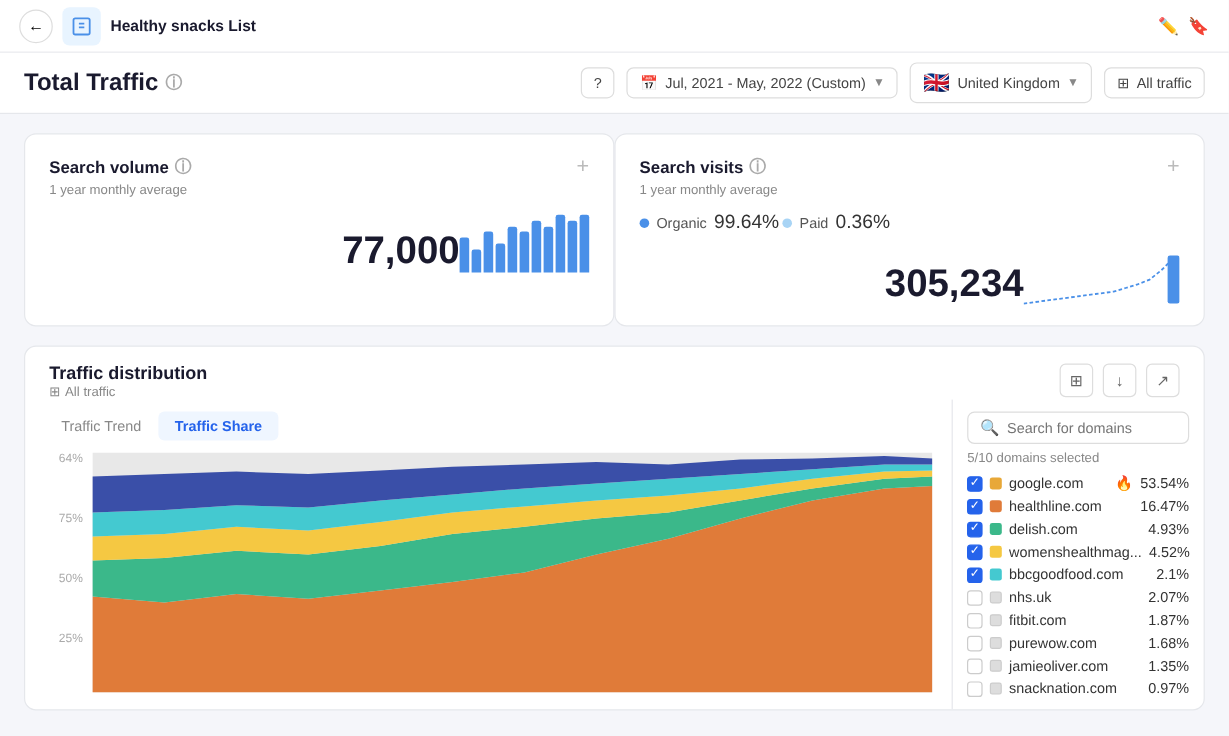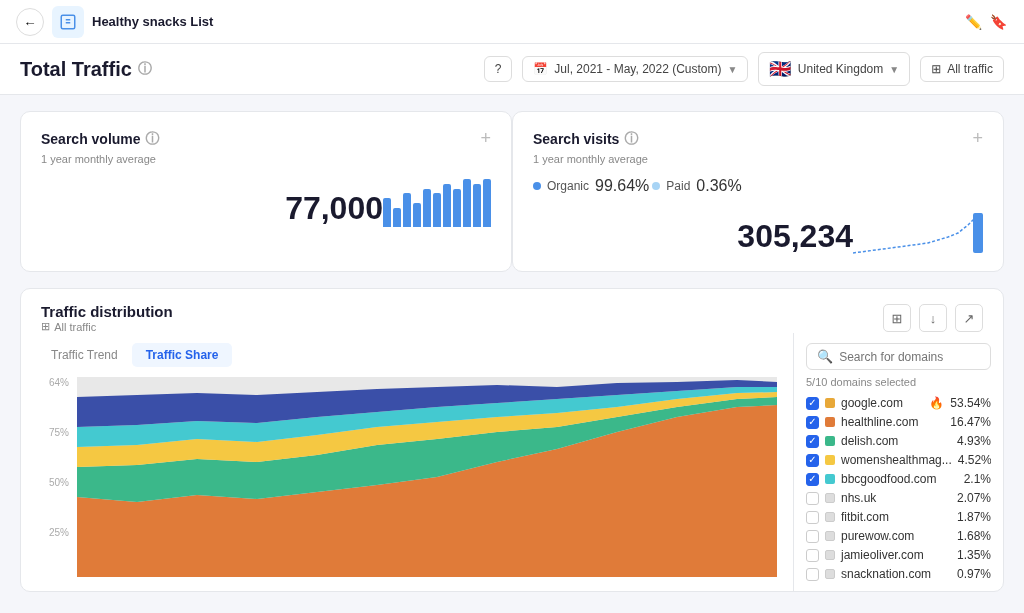--- a/index.html
+++ b/index.html
@@ -52,21 +52,21 @@
     .card-bottom { display: flex; align-items: flex-end; justify-content: flex-end; margin-top: 8px; }
 
     
     .mini-bars { display: flex; align-items: flex-end; gap: 2px; height: 50px; }
     .mini-bar { background: #4a90e8; border-radius: 2px 2px 0 0; width: 8px; }
 
     .traffic-dist-card {
       background: #fff; border-radius: 10px; border: 1px solid #e5e7eb;
       padding: 0; overflow: hidden;
     }
-    .dist-header { padding: 14px 20px 0; display: flex; align-items: center; justify-content: space-between; }
+    .dist-header { padding: 14px 20px 0; display: flex; align-items: flex-start; justify-content: space-between; }
     .dist-title { font-size: 15px; font-weight: 700; color: #1a1a2e; }
     .dist-subtitle { font-size: 11px; color: #888; display: flex; align-items: center; gap: 4px; }
     .dist-toolbar { display: flex; gap: 8px; align-items: center; }
     .dist-tool-btn { width: 28px; height: 28px; border: 1px solid #ddd; border-radius: 5px; display: flex; align-items: center; justify-content: center; cursor: pointer; background: #fff; color: #666; font-size: 13px; }
 
     .dist-body { display: flex; gap: 0; }
     .dist-chart-area { flex: 1; padding: 10px 16px; }
     .dist-sidebar { width: 210px; border-left: 1px solid #e5e7eb; padding: 10px 12px; }
 
     .tabs { display: flex; gap: 0; margin-bottom: 10px; }

